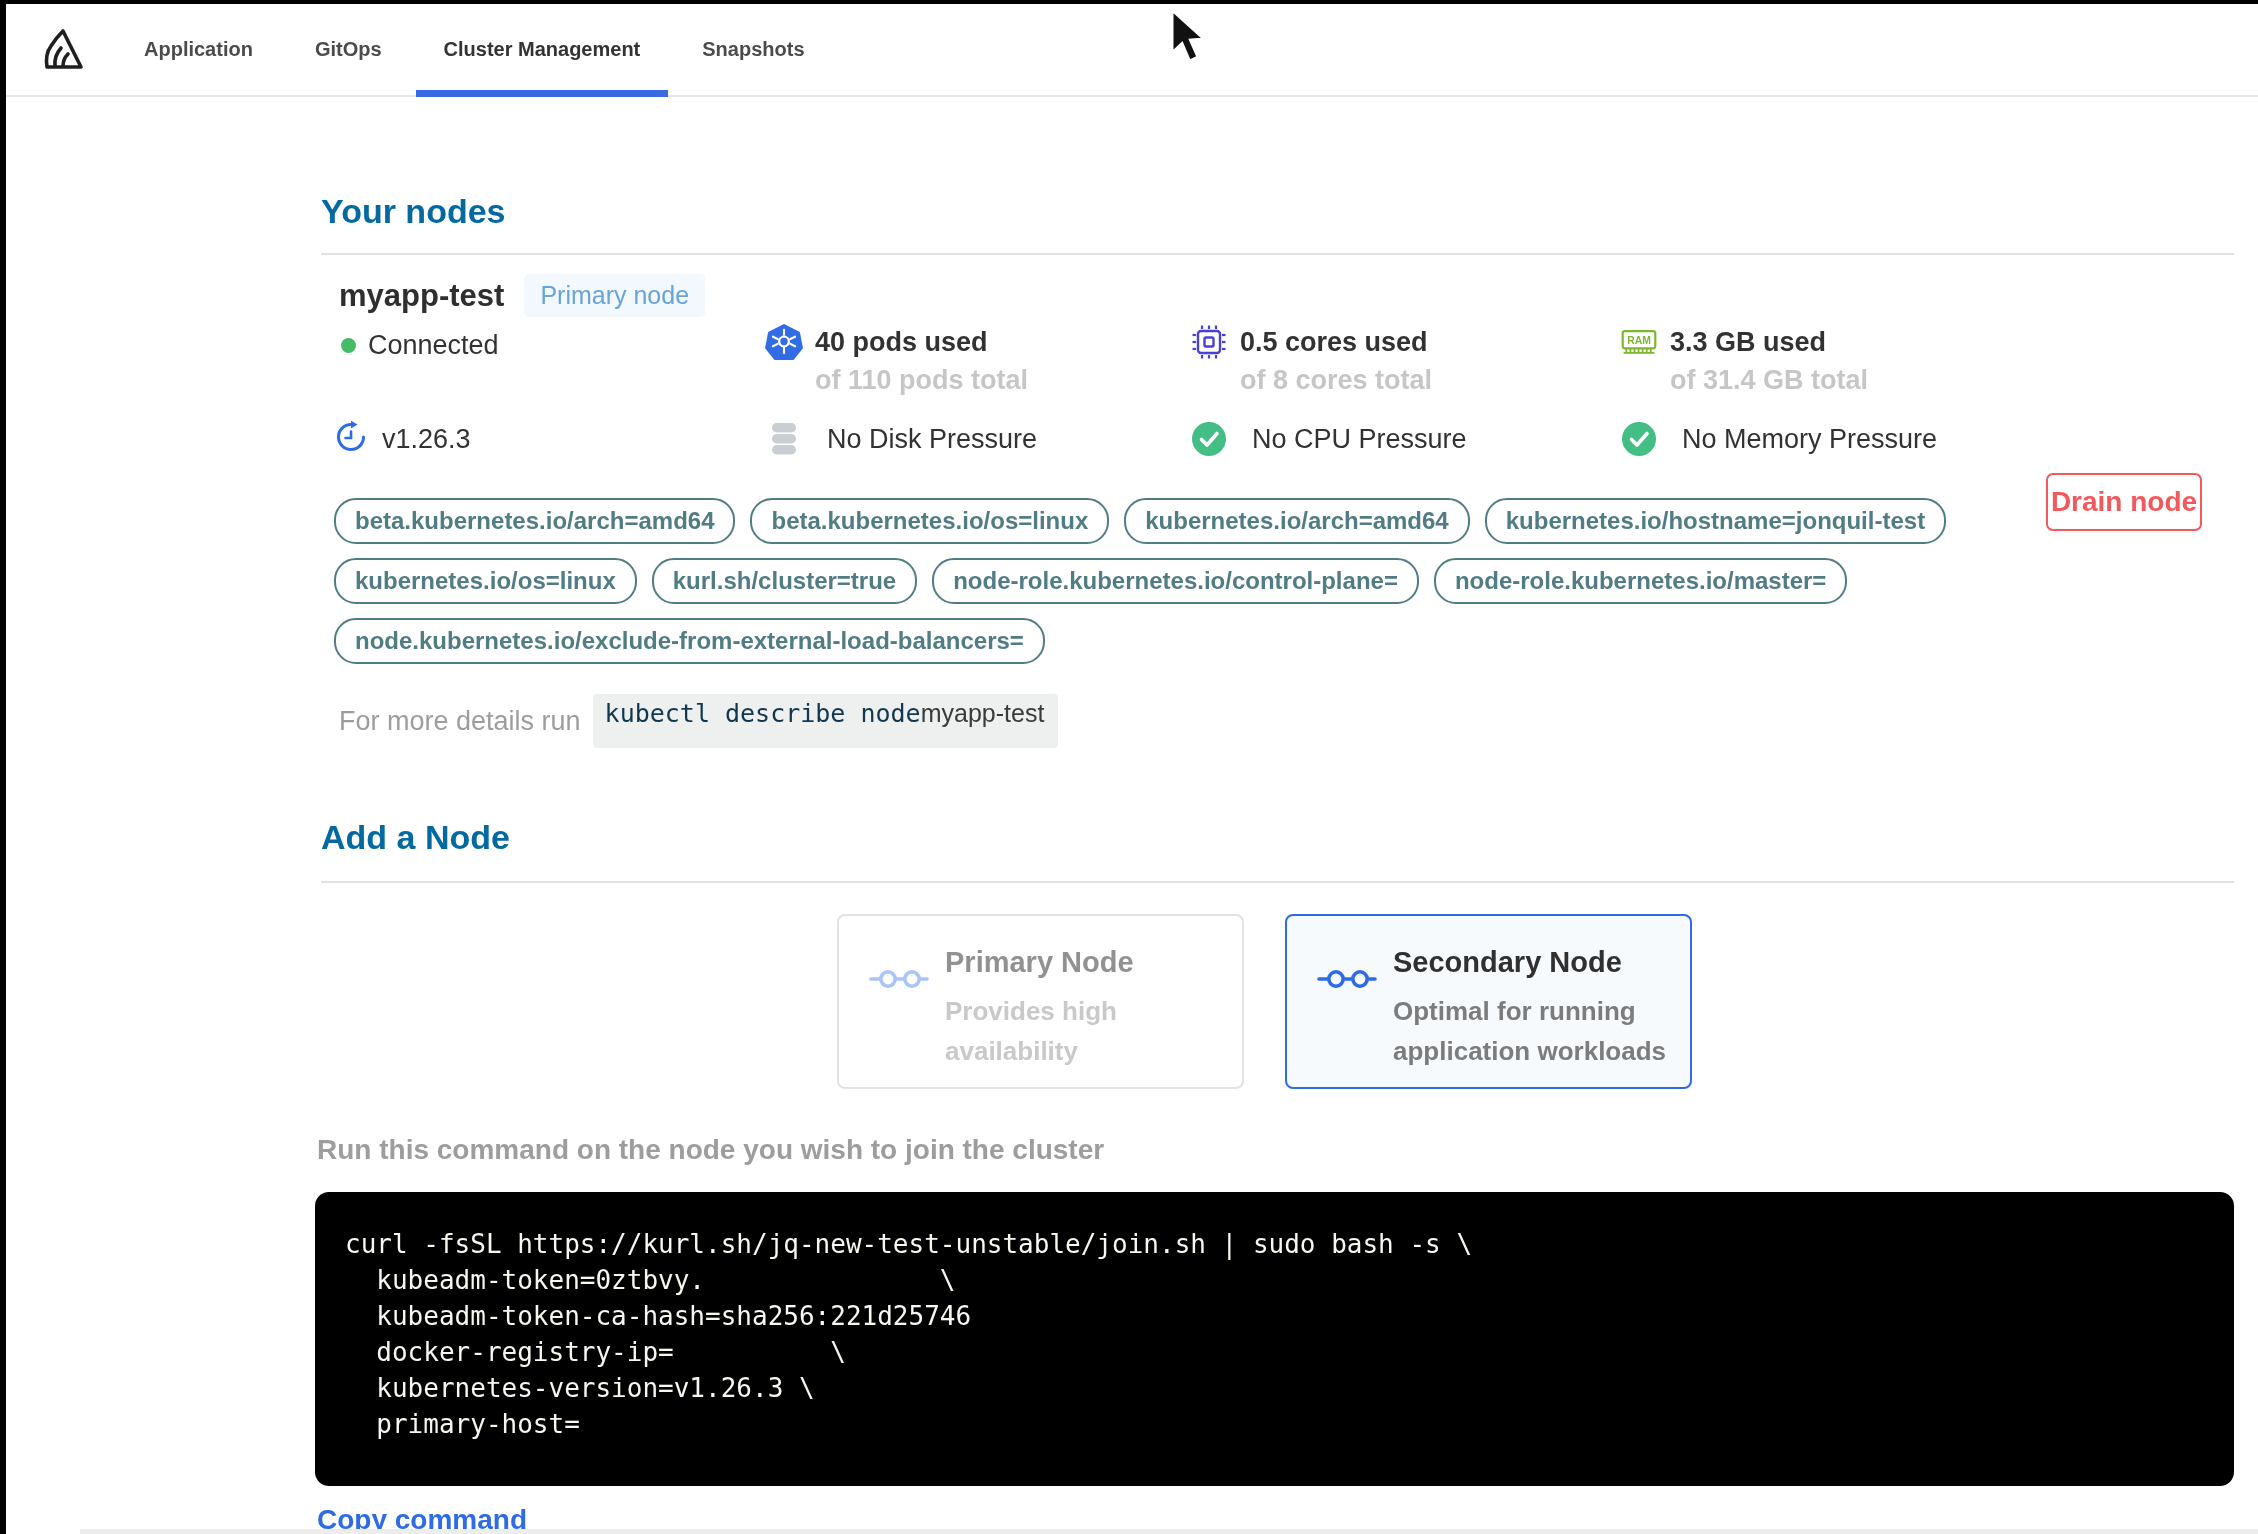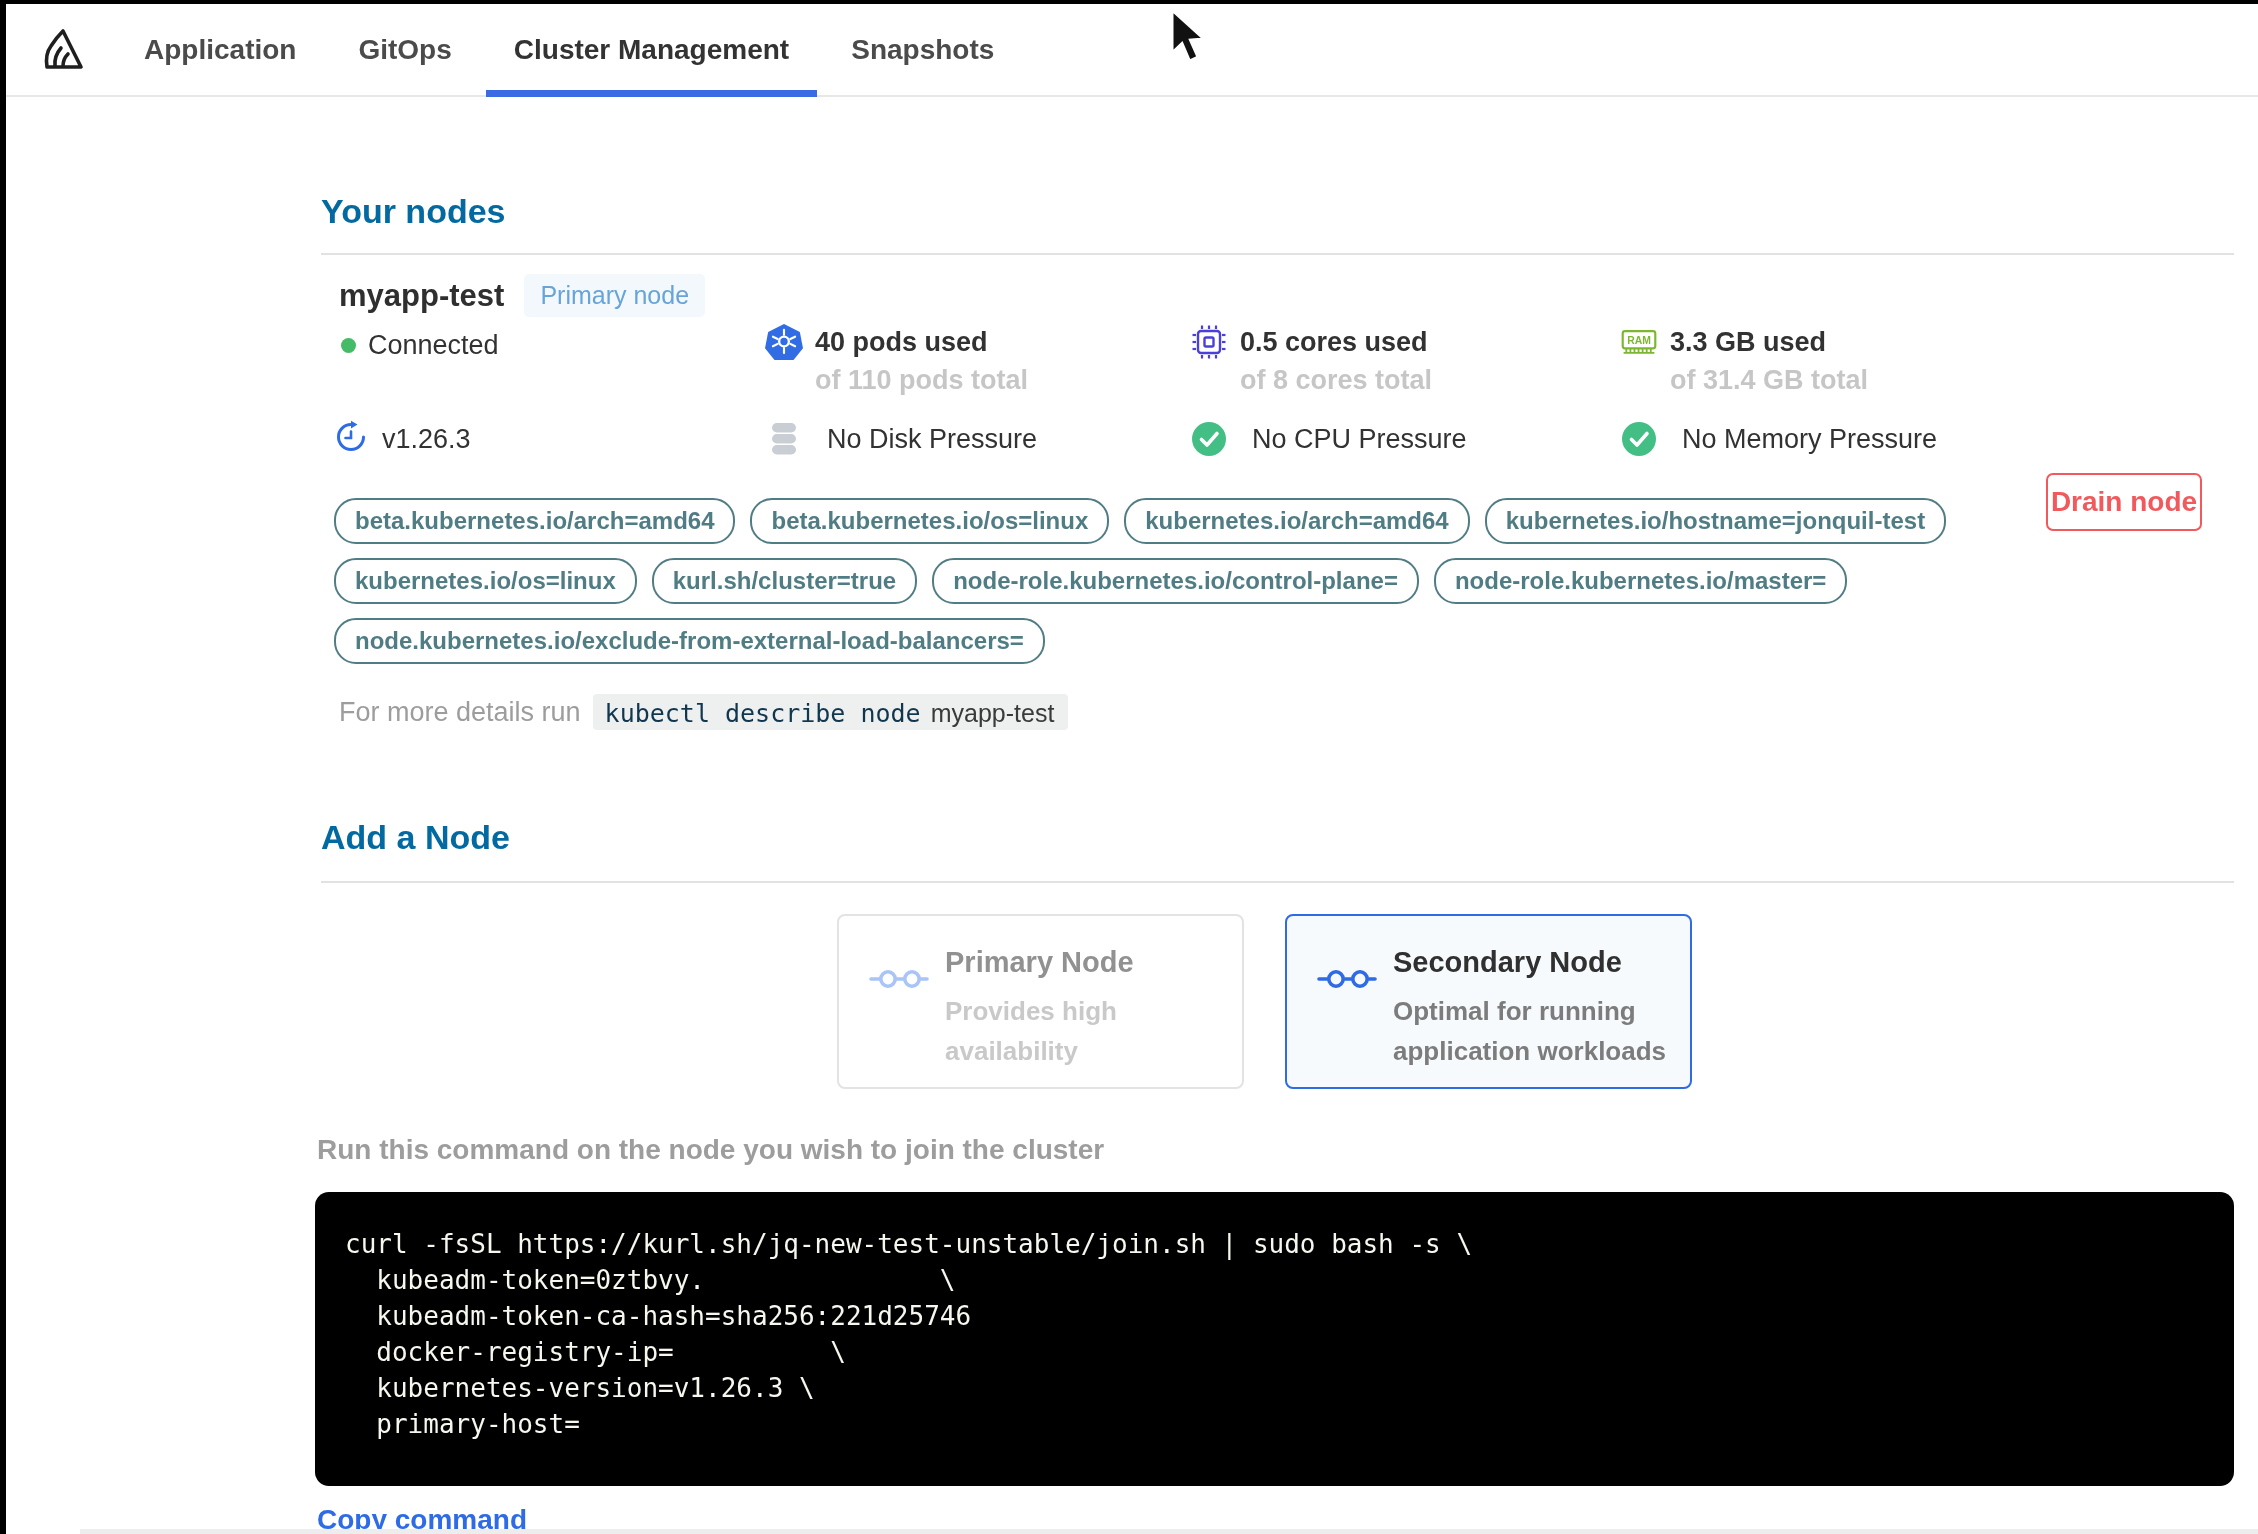--- a/index.html
+++ b/index.html
@@ -20,21 +20,21 @@
   
   .topnav {
     position:absolute; left:6px; top:4px; right:0; height:93px;
     background:#fff; border-bottom:2px solid #e8e8e8;
     display:flex; align-items:center; padding-left:30px;
   }
   .logo { width:50px; height:50px; margin-right:58px; display:flex; align-items:center; justify-content:center; }
   .tabs { display:flex; height:100%; align-items:stretch; gap:62px; }
   .tab {
     display:flex; align-items:center; position:relative;
-    font-size:28px; font-weight:600; color:#4b4b4b; cursor:pointer; white-space:nowrap;
+    font-size:20px; font-weight:600; color:#4b4b4b; cursor:pointer; white-space:nowrap;
   }
   .tab.active { color:#333333; }
   .tab.active::after {
     content:""; position:absolute; left:-28px; right:-28px; bottom:-2px;
     height:7px; background:#3b6ae5;
   }
 
   
   .section-title { position:absolute; left:321px; font-size:34px; font-weight:700; color:#0369a1; }
   .hr { position:absolute; left:321px; right:24px; height:2px; background:#e2e2e2; }
@@ -70,22 +70,22 @@
     display:flex; flex-wrap:wrap; gap:14px 15px;
   }
   .pill {
     border:2px solid #507c84; color:#507c84; border-radius:22px;
     font-size:24px; font-weight:600; padding:7px 19px; white-space:nowrap; background:#fff;
   }
 
   
   .details-line { position:absolute; left:339px; top:694px; display:flex; align-items:center; font-size:27px; color:#9d9d9d; }
   .code-chip {
-    margin-left:12px; background:#eef0f0; border-radius:4px; padding:5px 14px 2px 12px;
-    display:flex; align-items:center; gap:10px;
+    margin-left:12px; background:#eef0f0; border-radius:4px; padding:5px 14px 20px 12px;
+    display:flex; align-items:center; 
   }
   .code-chip .mono { font-family:"DejaVu Sans Mono","Liberation Mono",monospace; font-size:25px; color:#11374f; }
   .code-chip .arg  { font-size:25px; color:#3a3a3a; }
 
   .drain-btn {
     position:absolute; left:2046px; top:473px; width:156px; height:58px;
     background:#fff; border:2px solid #f2595c; border-radius:7px;
     color:#f2595c; font-size:28px; font-weight:700; cursor:pointer;
     font-family:inherit;
   }

